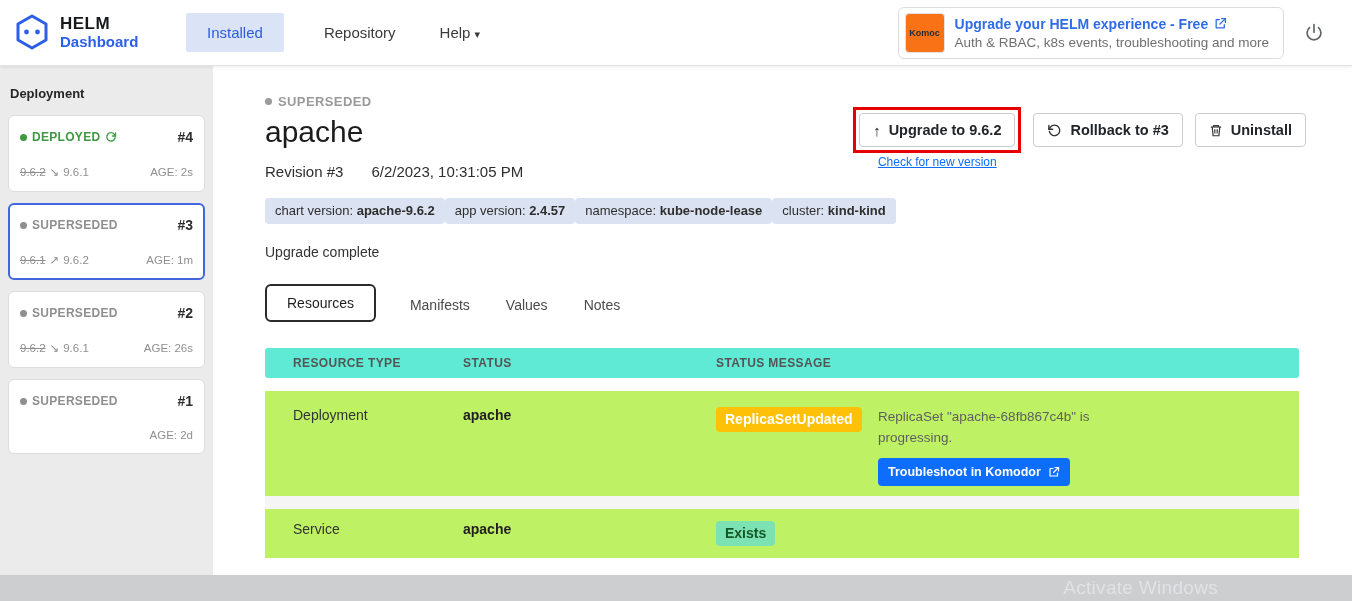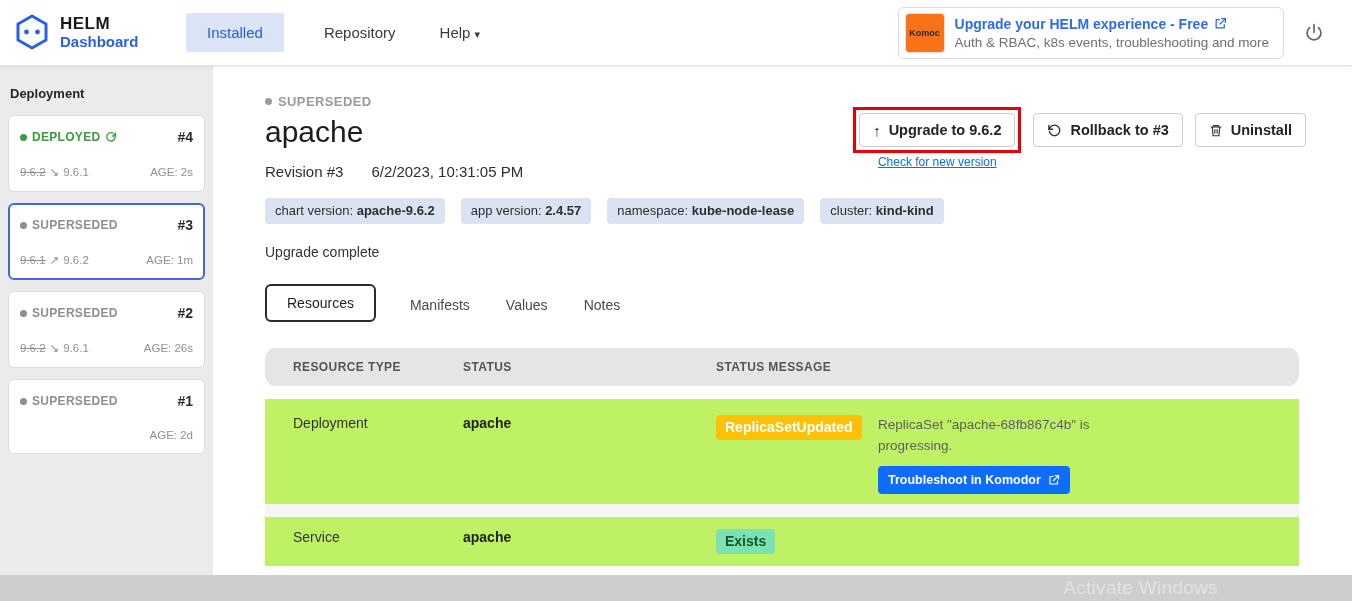--- a/index.html
+++ b/index.html
@@ -75,32 +75,32 @@
     height:34px; background:#fff; border:1px solid #ccc; border-radius:4px;
     font-family:inherit; font-size:14.5px; font-weight:bold; color:#212529;
     display:inline-flex; align-items:center; gap:8px; padding:0 13px; cursor:pointer; white-space:nowrap;
   }
   .col-upgrade { display:flex; flex-direction:column; align-items:center; }
   .annotation { border:3px solid #e60000; padding:3px; }
   .check-link { font-size:12px; color:#0d6efd; text-decoration:underline; margin-top:2px; cursor:pointer; background:none; border:none; font-family:inherit; }
   .btn-offset { margin-top:6px; }
   .up-arrow { font-size:15px; font-weight:bold; }
 
-  .chips { display:flex; gap:16px; margin-top:18px; }
+  .chips { display:flex; gap:0; margin-top:18px; }
   .chip { background:#dbe2f1; border-radius:4px; padding:5px 10px 6px; font-size:13px; color:#2e2e2e; white-space:nowrap; }
   .chip b { font-weight:bold; }
   .release-desc { margin-top:20px; font-size:14px; color:#333; }
 
   .tabs { display:flex; align-items:flex-end; gap:32px; margin-top:24px; }
   .tab { font-size:14px; color:#4a4a4a; cursor:pointer; padding:9px 2px; }
   .tab.active { border:2px solid #2b2b2b; border-radius:6px; padding:9px 20px; color:#1f1f1f; }
 
   .table { margin-top:26px; width:1034px; }
   .t-head, .t-row { display:grid; grid-template-columns:170px 253px 162px 1fr; padding-left:28px; align-items:start; }
-  .t-head { background:#e5e5e5; height:38px; align-items:center; border-radius:11px; }
+  .t-head { background:#5eead4; height:30px; align-items:center; border-radius:3px; }
   .t-head div { font-size:12px; font-weight:bold; color:#555; letter-spacing:.4px; }
   .t-row { background:#bef264; }
   .t-row.r1 { margin-top:13px; padding-top:16px; padding-bottom:10px; min-height:100px; }
   .row-gap { height:13px; background:#f5f5f5; }
   .t-row.r2 { padding-top:12px; padding-bottom:12px; }
   .c-type { font-size:14px; color:#333; }
   .c-name { font-size:14px; font-weight:bold; color:#1f1f1f; }
   .badge { display:inline-block; font-size:14px; font-weight:bold; border-radius:4px; padding:4px 9px; line-height:1.2; }
   .c-msg { font-size:13.5px; color:#5f5f5f; line-height:1.55; max-width:220px; }
   .ts-btn {

